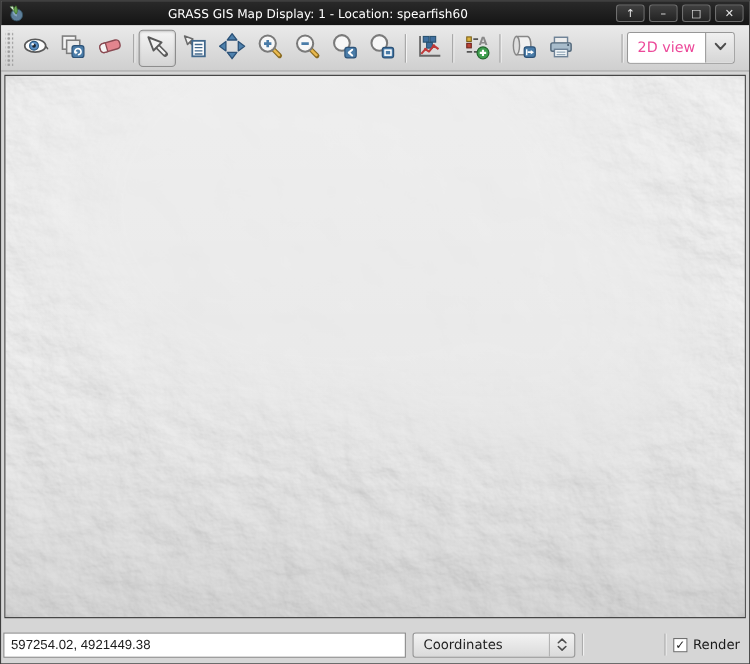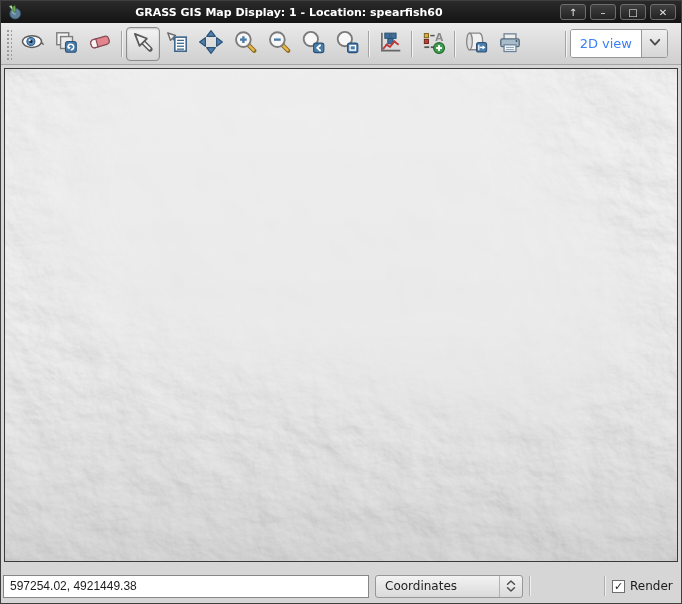--- a/index.html
+++ b/index.html
@@ -7,41 +7,41 @@
     width:682px;height:604px;box-sizing:border-box;
     border:1px solid #3f3f3f;background:#d6d6d6;
     display:flex;flex-direction:column;
     font-family:"DejaVu Sans","Liberation Sans",sans-serif;
     overflow:hidden;
   }
   
   .titlebar{height:22px;flex:0 0 22px;background:linear-gradient(#2a2a2a,#141414);
     display:flex;align-items:center;padding:0 5px;}
   .titlebar .logo{width:16px;height:16px;flex:0 0 16px;display:flex;}
-  .titlebar .title{flex:1;text-align:center;color:#ffffff;font-weight:bold;font-size:11px;
+  .titlebar .title{flex:1;text-align:center;color:#ffffff;font-weight:normal;font-size:11px;
     white-space:nowrap;overflow:hidden;}
   .winbtn{width:26px;height:16px;margin-left:4px;flex:0 0 26px;
     background:linear-gradient(#404040,#232323);border:1px solid #6e6e6e;border-radius:3px;
     color:#e6e6e6;font-size:10px;line-height:13px;text-align:center;padding:0;cursor:default;
     font-family:"DejaVu Sans",sans-serif;}
   
   .toolbar{height:41px;flex:0 0 41px;background:linear-gradient(#eaeaea,#cfcfcf);
     border-bottom:1px solid #a6a6a6;display:flex;align-items:center;padding:0 4px;}
   .grip{width:7px;height:32px;margin-right:3px;
     background-image:radial-gradient(circle,#9b9b9b 1px,rgba(0,0,0,0) 1.3px);
     background-size:4px 4px;background-position:1px 1px;}
   .tbtn{width:34px;height:34px;border:1px solid rgba(0,0,0,0);background:transparent;
     display:flex;align-items:center;justify-content:center;padding:0;border-radius:4px;}
   .tbtn.active{background:linear-gradient(#f5f5f5,#d4d4d4);border:1px solid #8d8d8d;
     box-shadow:inset 0 1px 2px rgba(0,0,0,0.18);}
   .tsep{width:1px;height:26px;background:#a4a4a4;box-shadow:1px 0 0 #f3f3f3;margin:0 4px;flex:0 0 1px;}
   .tspacer{flex:1;}
   .view-combo{display:flex;height:27px;border:1px solid #979797;border-radius:3px;
     overflow:hidden;margin-right:9px;background:#ffffff;}
-  .view-combo .val{padding:0 9px;font-size:13px;color:#3b82f6;display:flex;align-items:center;background:#fff;}
+  .view-combo .val{padding:0 9px;font-size:13px;color:#ec4899;display:flex;align-items:center;background:#fff;}
   .view-combo .btn{width:26px;background:linear-gradient(#f0f0f0,#d6d6d6);
     border:none;border-left:1px solid #979797;display:flex;align-items:center;justify-content:center;padding:0;}
   
   .map-frame{margin:3px 3px 0 3px;height:492px;flex:0 0 492px;border:1px solid #3a3a3a;
     background:#c4c4c4;overflow:hidden;}
   .map-frame svg{display:block;width:100%;height:100%;}
   
   .statusbar{margin-top:12px;height:24px;flex:0 0 24px;display:flex;align-items:center;
     padding:0 2px;gap:6px;font-size:12px;color:#1a1a1a;}
   .coord-field{width:366px;height:23px;box-sizing:border-box;border:1px solid #878787;

